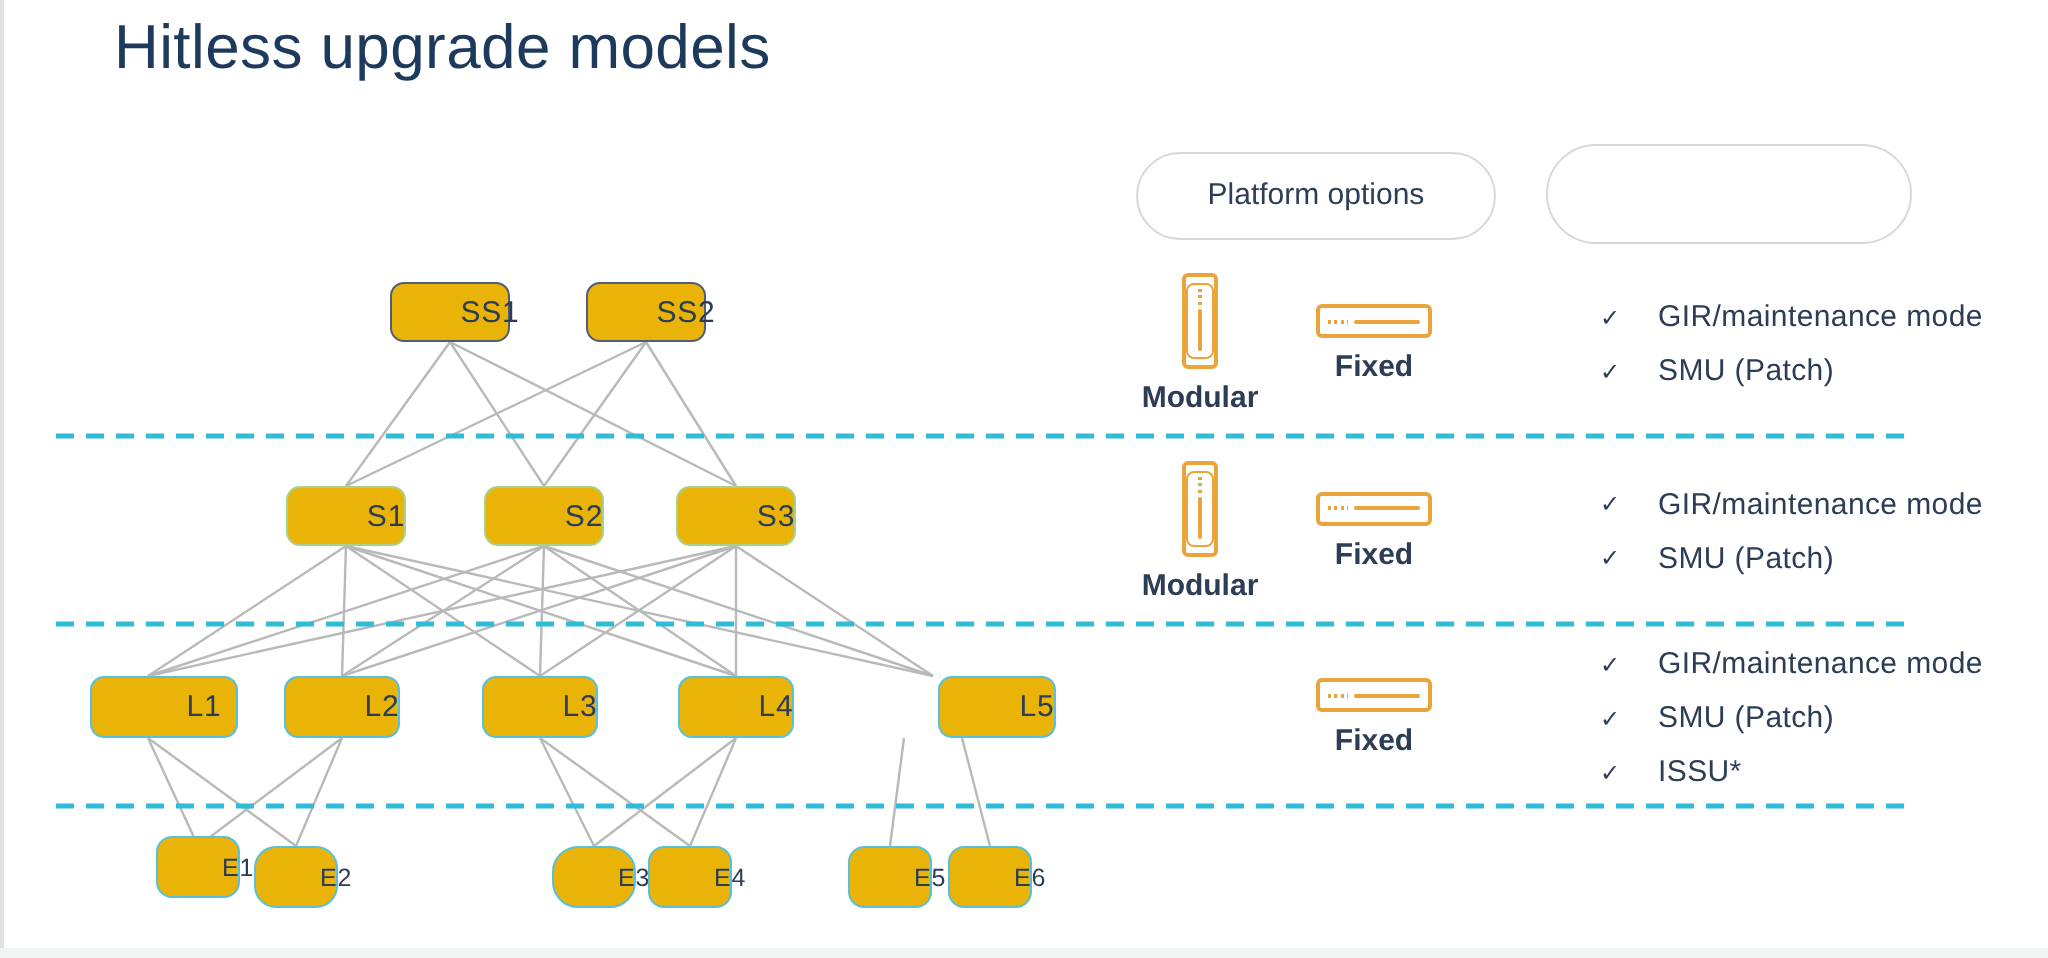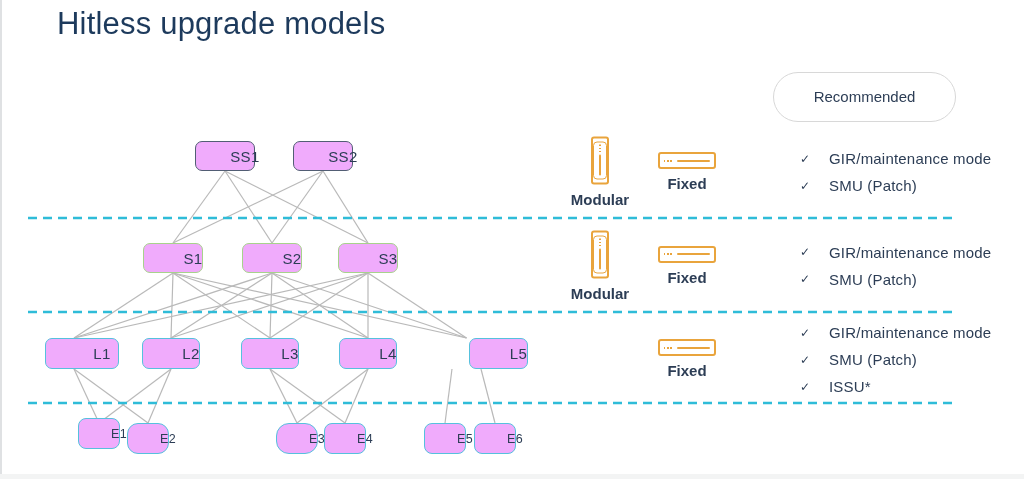--- a/index.html
+++ b/index.html
@@ -13,21 +13,21 @@
   .title{
     position:absolute;left:57px;top:6px;margin:0;
     font-size:31px;font-weight:400;letter-spacing:.2px;
     color:var(--navy-dark,#1d3a5c);
   }
 
   #diagram-svg{position:absolute;left:0;top:0;}
 
   
   .node{
-    position:absolute;background:#f0abfc;border:1.6px solid;border-radius:7px;
+    position:absolute;background:#eab308;border:1.6px solid;border-radius:7px;
     display:flex;align-items:center;justify-content:center;
     font-size:15px;letter-spacing:.4px;color:var(--navy-text,#2c3d55);
     box-sizing:border-box;
     padding-left:40px;
   }
   .node-ss{border-color:var(--ss-border,#525e74);}
   .node-s{border-color:var(--spine-green,#a7d28c);}
   .node-l{border-color:var(--leaf-cyan,#55c1dd);}
   .node-e{border-color:var(--leaf-cyan,#55c1dd);font-size:12.5px;border-radius:8px;}
 
@@ -140,23 +140,25 @@
       <div class="node node-l" style="left: 339px; top: 338px; width: 58px; height: 31px;">L4</div>
       <div class="node node-l" style="left: 437px; top: 338px; width: 59px; height: 31px; margin-left: 32px;">L5</div>
       <div class="node node-e" style="left: 78px; top: 418px; width: 42px; height: 31px;">E1</div>
       <div class="node node-e" style="left: 127px; top: 423px; width: 42px; height: 31px; border-radius: 11px;">E2</div>
       <div class="node node-e" style="left: 276px; top: 423px; width: 42px; height: 31px; border-radius: 13px;">E3</div>
       <div class="node node-e" style="left: 324px; top: 423px; width: 42px; height: 31px;">E4</div>
       <div class="node node-e" style="left: 424px; top: 423px; width: 42px; height: 31px;">E5</div>
       <div class="node node-e" style="left: 474px; top: 423px; width: 26px; height: 31px;">E6</div>
     </div>
 
+  <div class="pill pill-platform">
+    <span>Platform options</span>
+  </div>
 
   <div class="pill pill-upgrade">
-    <span>Recommended</span>
   </div>
 
   <div class="panel-row row-1">
       <div class="platform-cell modular">
         <div class="icon-modular">
           <div class="mod-inner">
             <div class="mod-dots"></div>
             <div class="mod-line"></div>
           </div>
         </div>

